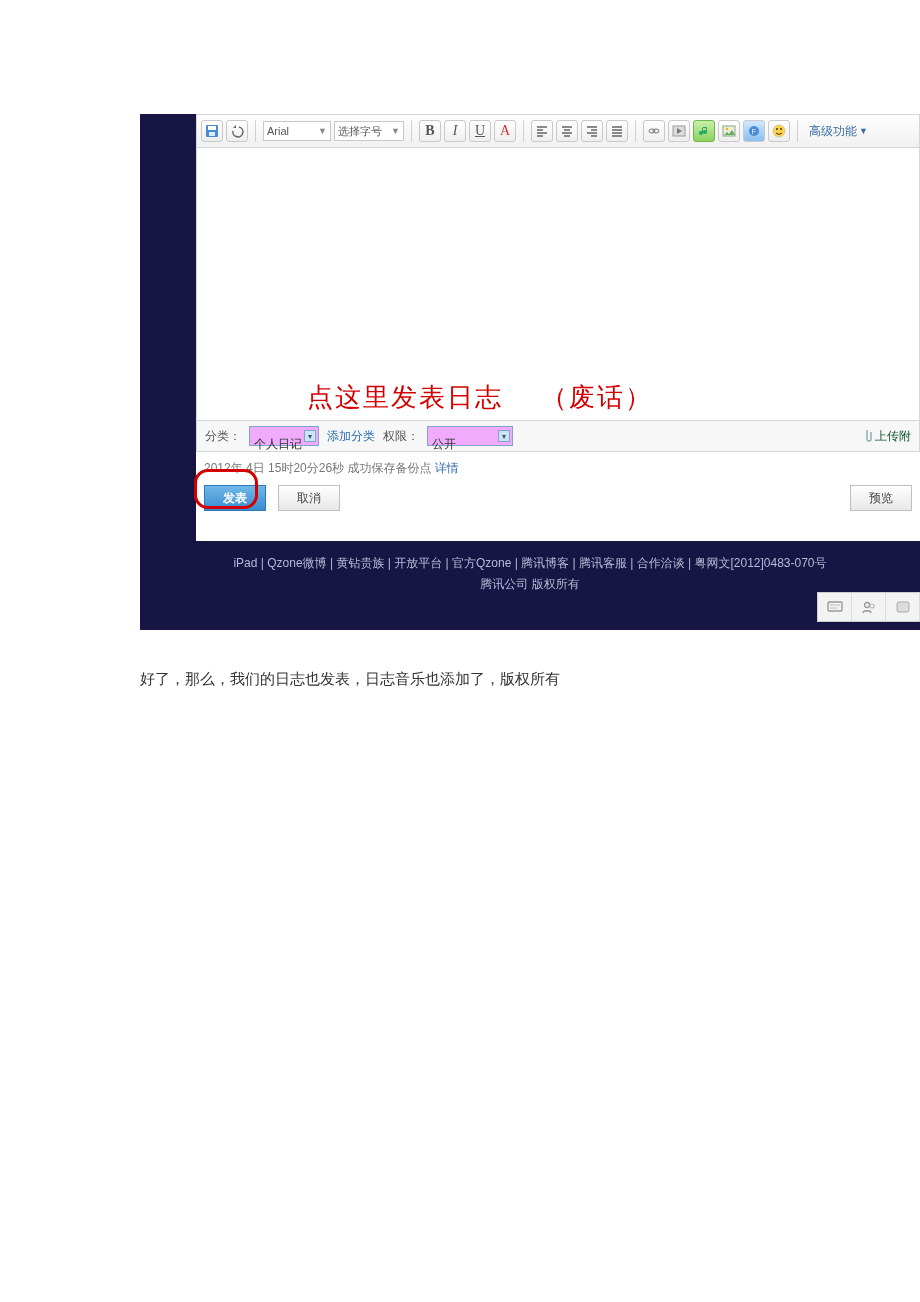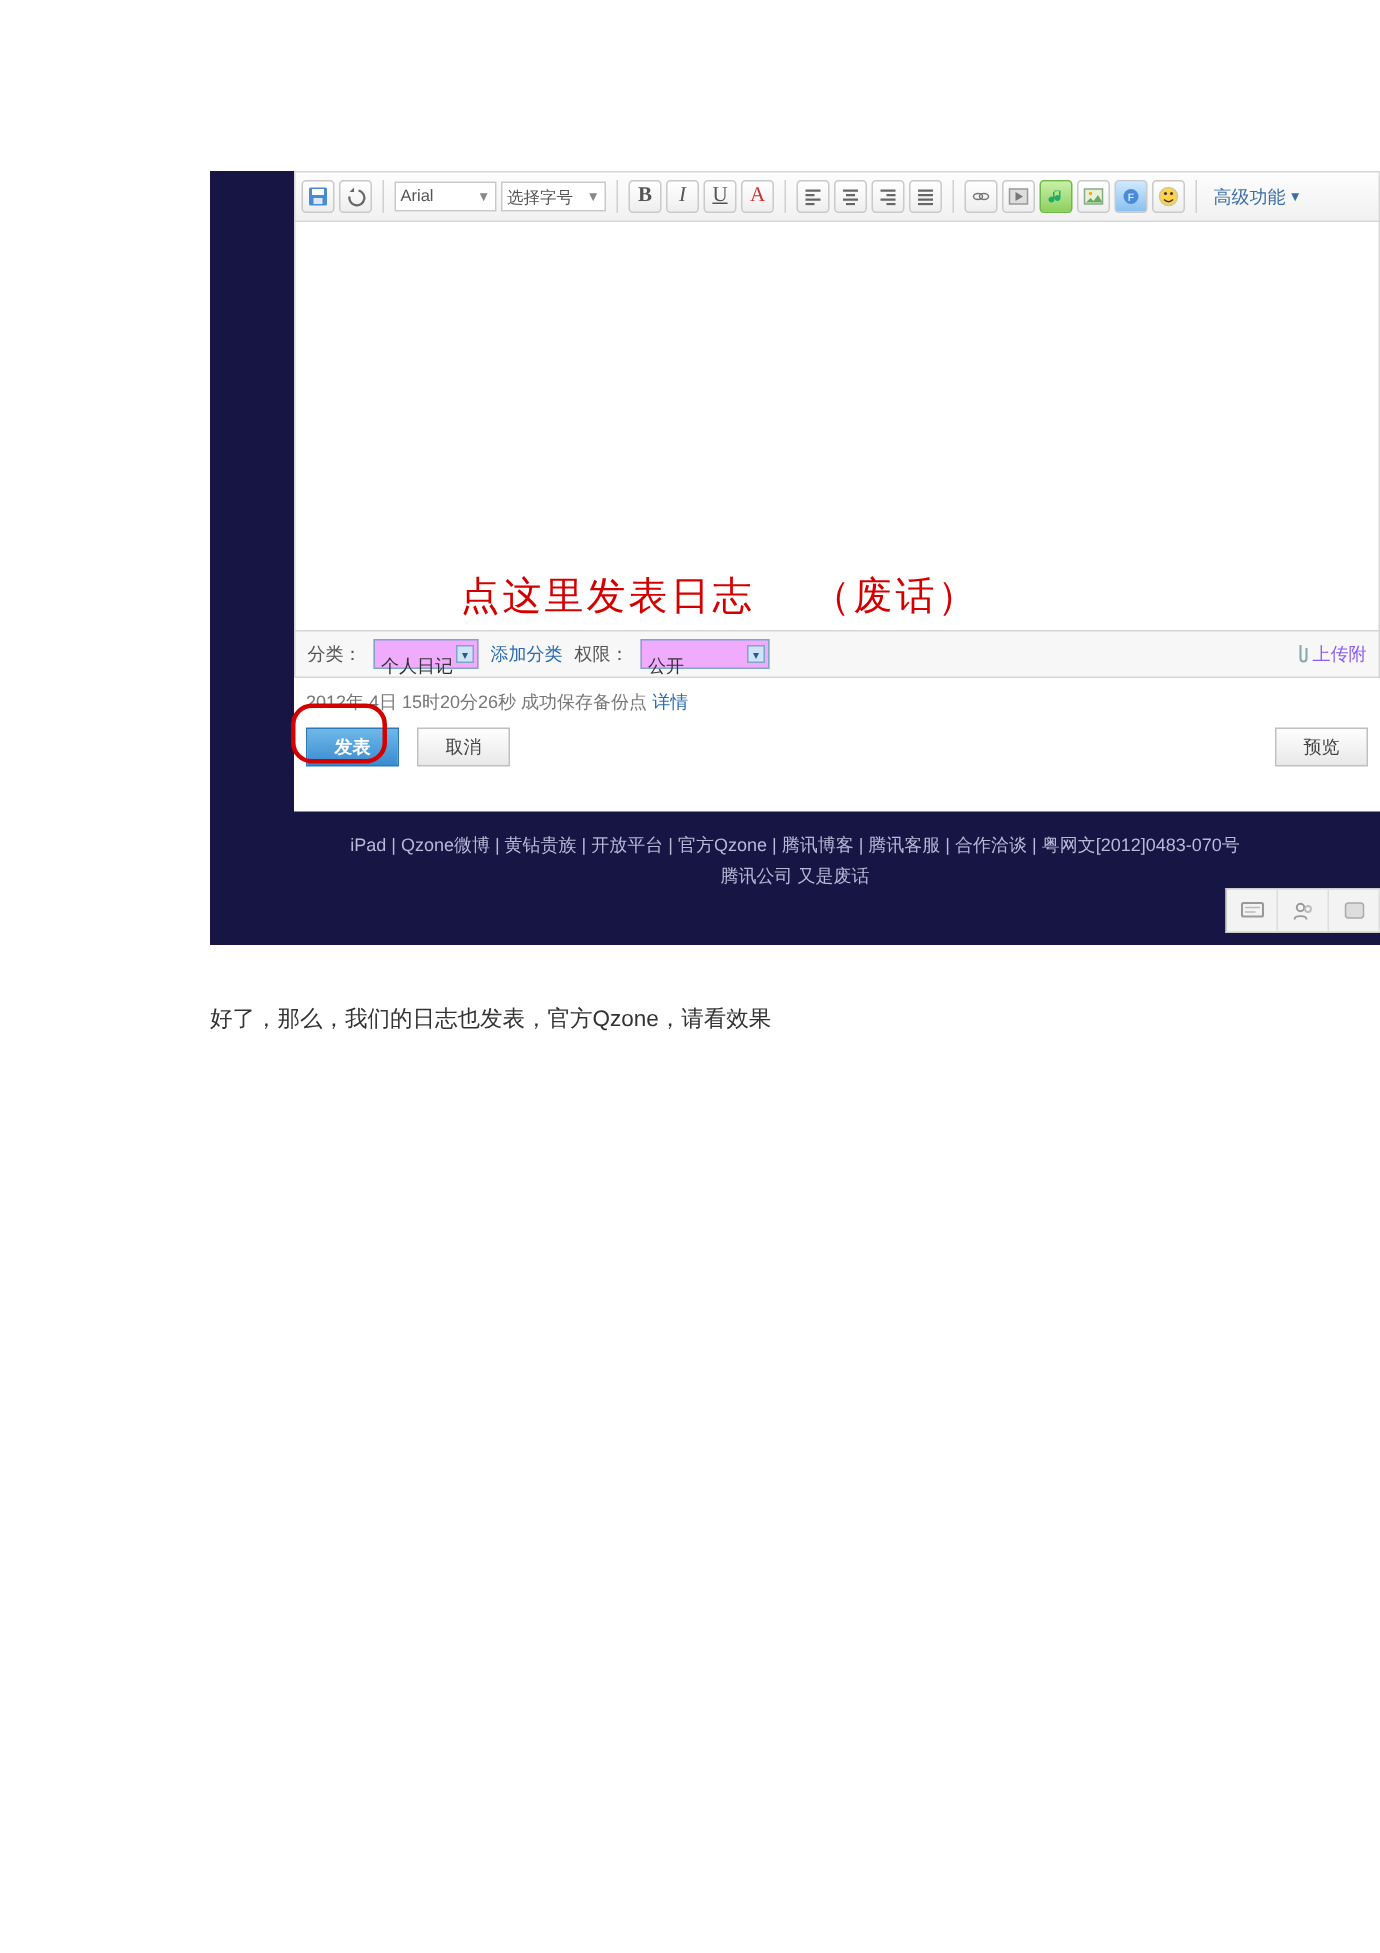--- a/index.html
+++ b/index.html
@@ -100,21 +100,21 @@
   }
   .sel .arr {
     position: absolute; right: 2px; top: 3px;
     width: 12px; height: 12px;
     background: #cfe3f6;
     border: 1px solid #7fa6c9;
     font-size: 8px; line-height: 12px; text-align: center;
     color: #2a5a8a;
   }
   .link { color: #2b6cb0; cursor: pointer; }
-  .upload { margin-left: auto; color: #8b5cf6; display: flex; align-items: center; gap: 3px; }
+  .upload { margin-left: auto; color: #14532d; display: flex; align-items: center; gap: 3px; }
   .save-row {
     padding: 8px 8px 0 8px;
     font-size: 12px;
     color: #777;
   }
   .btn-row {
     padding: 8px;
     display: flex;
     align-items: center;
     gap: 12px;
@@ -314,21 +314,21 @@
         <span class="btn primary">发表</span>
         <span class="btn">取消</span>
         <span class="circle-mark" style="left:-2px; top:-8px; width:64px; height:40px;"></span>
         <span class="btn preview-btn">预览</span>
       </div>
 
     </div>
 
     <div class="footer">
       <div class="row1"><span>iPad | Qzone微博 | 黄钻贵族 | 开放平台 | 官方Qzone | 腾讯博客 | 腾讯客服 | 合作洽谈 | 粤网文[2012]0483-070号</span></div>
-      <div>腾讯公司 又是废话</div>
+      <div>腾讯公司 版权所有</div>
     </div>
 
     <div class="quickbar">
       <span class="qbtn">
           <svg width="16" height="14">
             <rect x="1" y="2" width="14" height="9" rx="1" fill="none" stroke="#999" stroke-width="1.4"></rect>
             <path d="M3 5h10M3 8h7" stroke="#bbb"></path>
           </svg>
         </span>
       <span class="qbtn">
@@ -340,15 +340,15 @@
         </span>
       <span class="qbtn">
           <svg width="16" height="14">
             <rect x="2" y="2" width="12" height="10" rx="2" fill="#ddd" stroke="#aaa"></rect>
           </svg>
         </span>
     </div>
 
   </div>
 
-  <p class="para2">好了，那么，我们的日志也发表，官方Qzone，请看效果</p>
+  <p class="para2">好了，那么，我们的日志也发表，日志音乐也添加了，版权所有</p>
 
 </div>
 
 </body></html>

